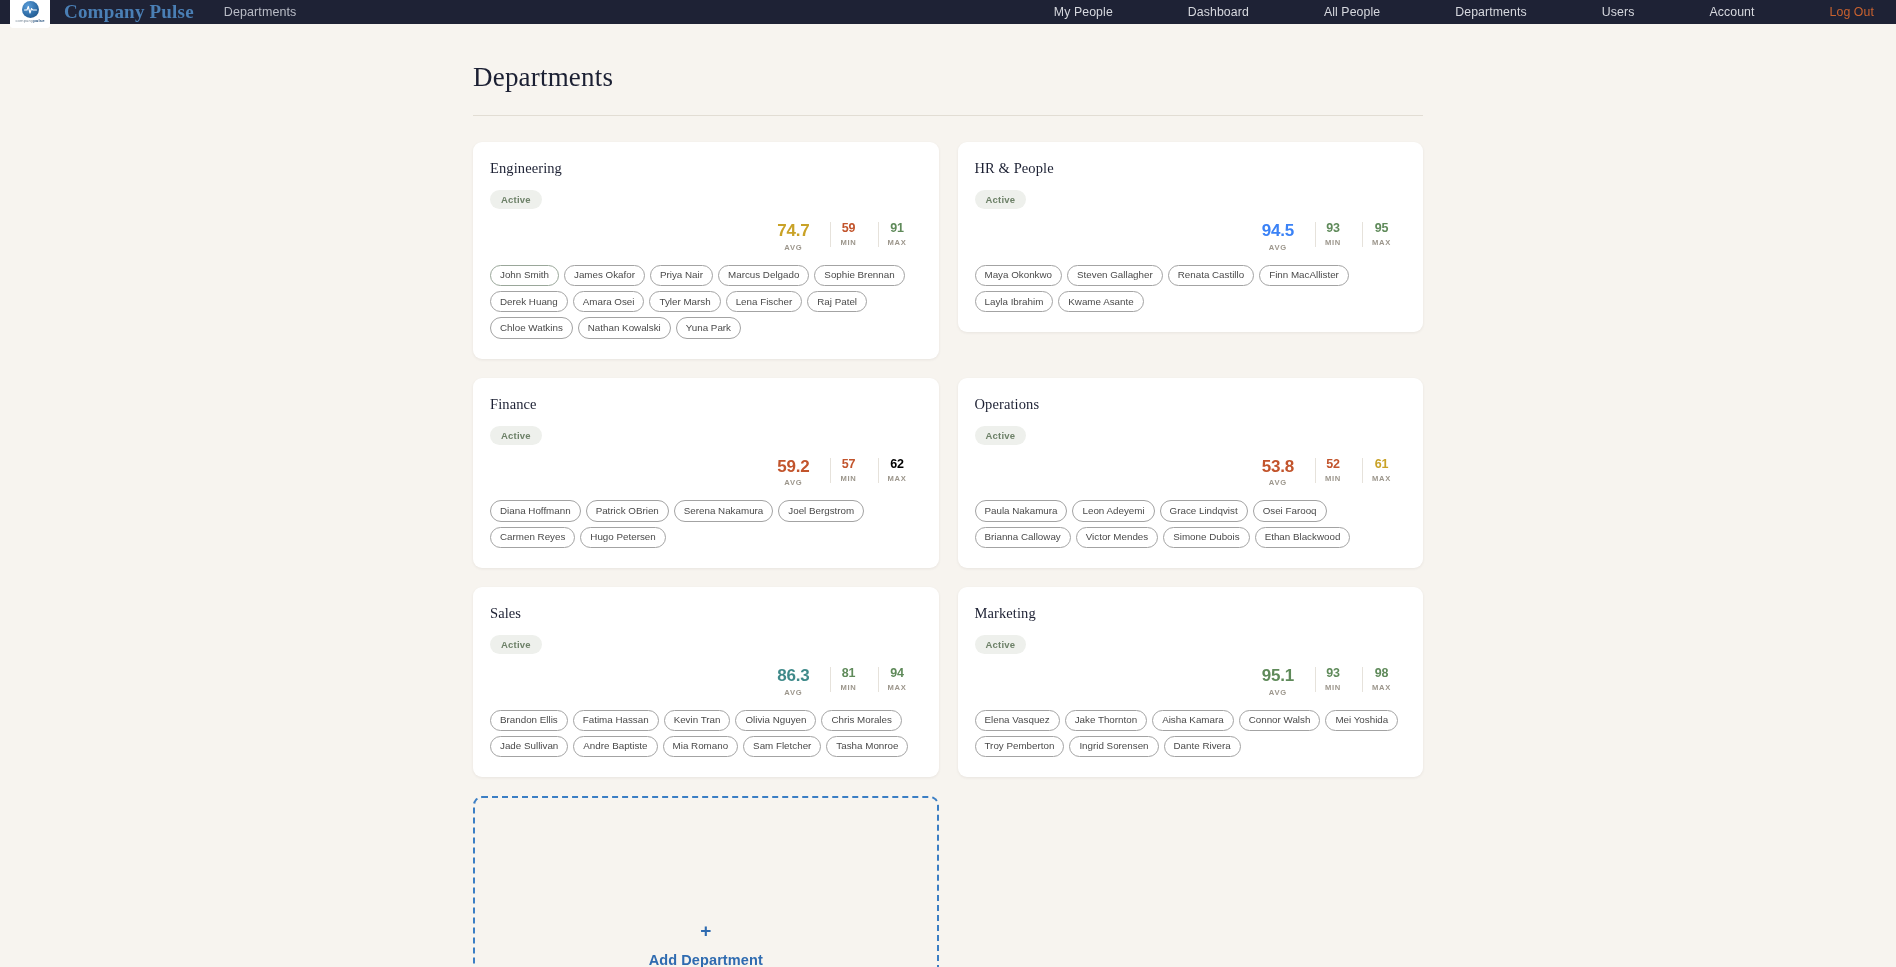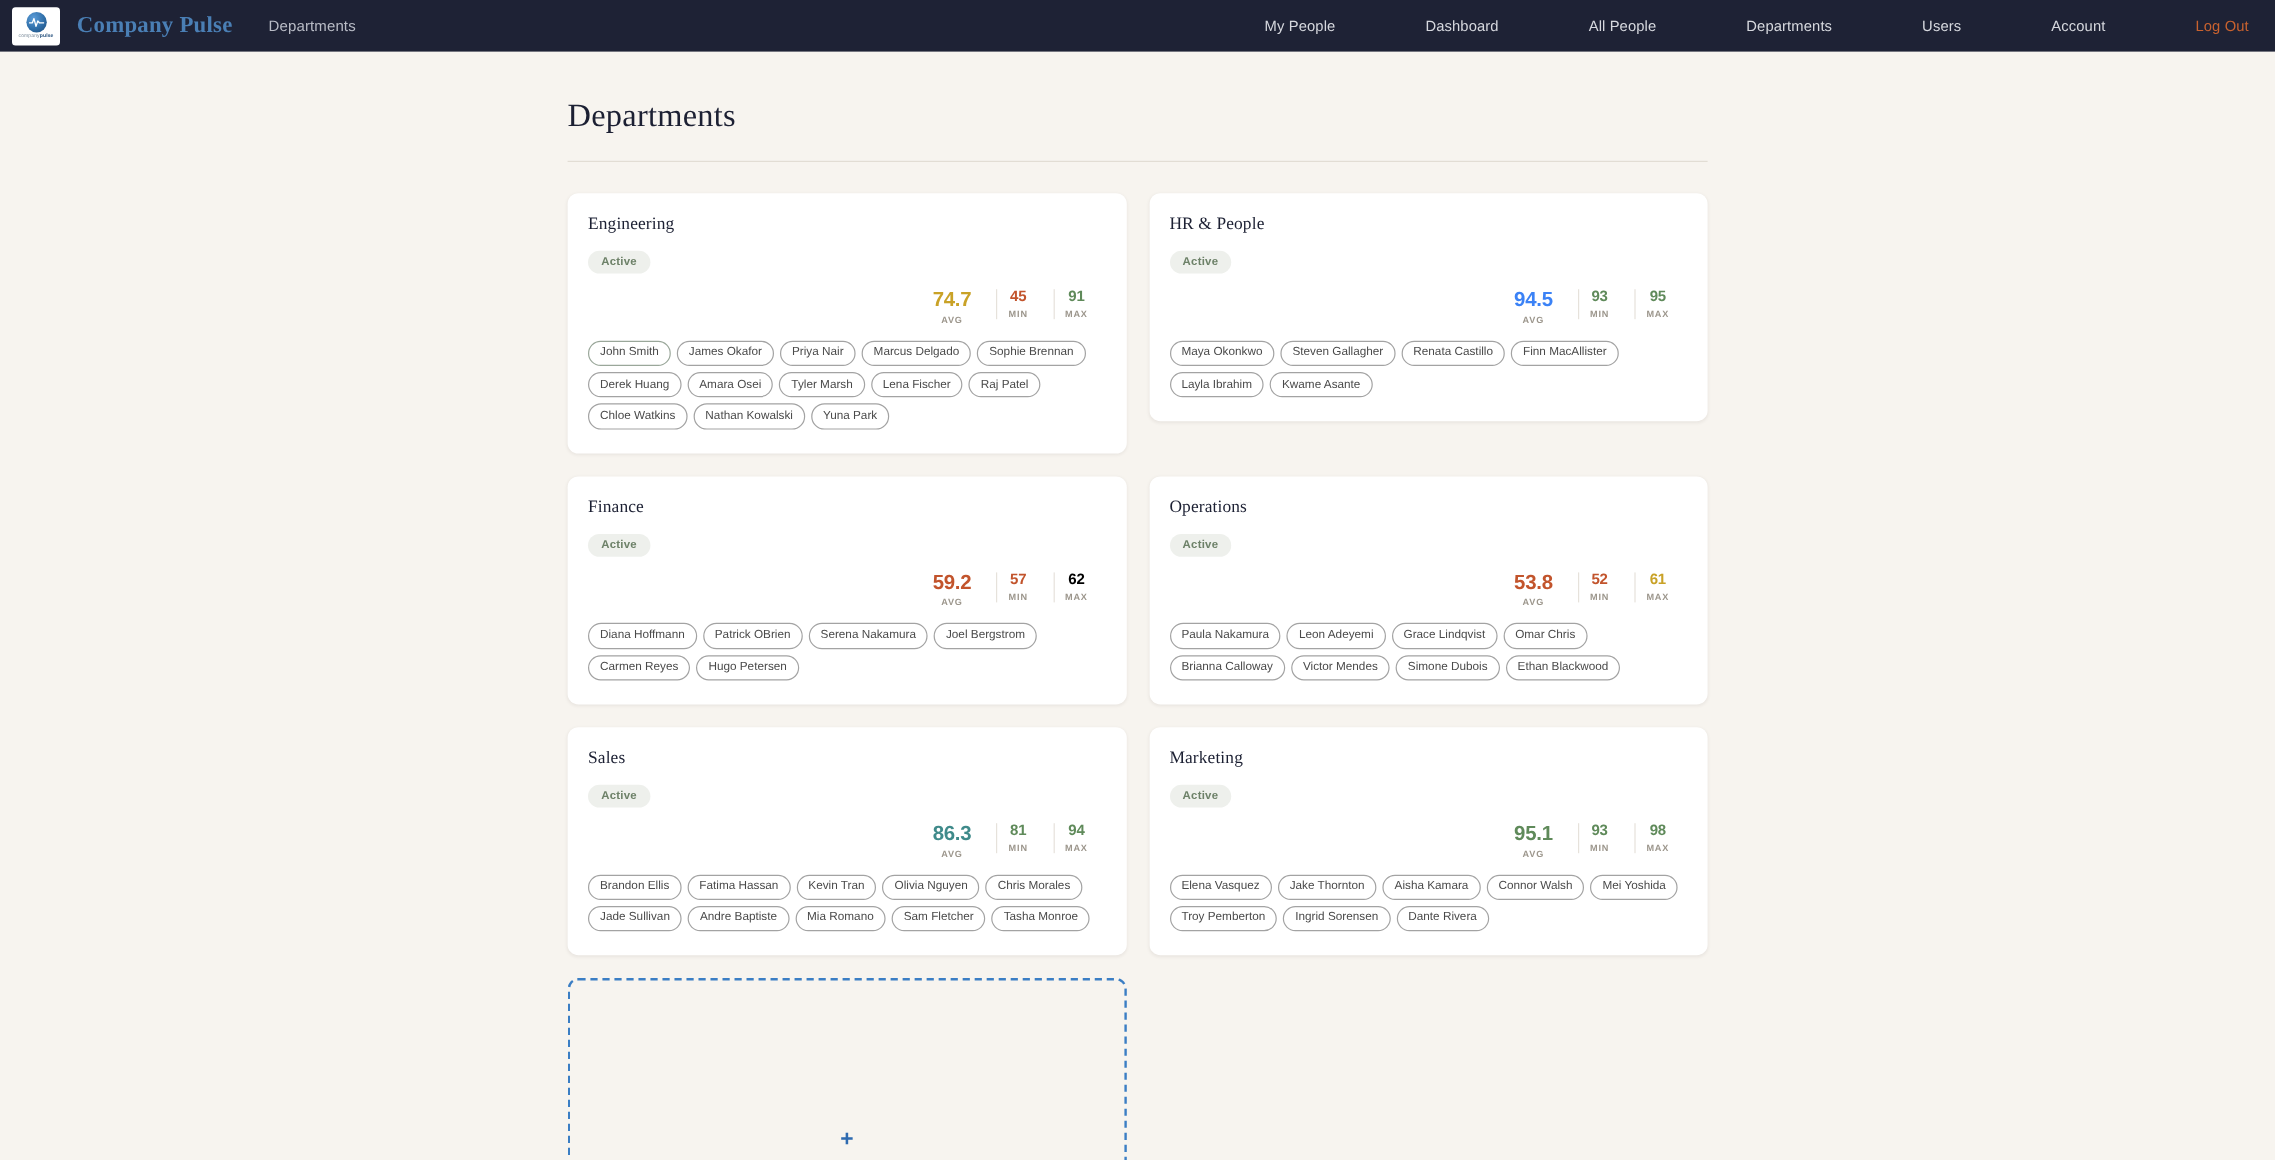--- a/index.html
+++ b/index.html
@@ -6,21 +6,21 @@
   html, body {
     width: 1896px;
     height: 967px;
     background: #F7F4EF;
     font-family: "Liberation Sans", sans-serif;
     overflow: hidden;
   }
 
   
   .navbar {
-    height: 43px;
+    height: 24px;
     background: #1E2235;
     display: flex;
     align-items: center;
     padding: 0 22px 0 10px;
     position: relative;
   }
   .brand-group { display: flex; align-items: center; gap: 14px; }
   .logo-box {
     width: 40px; height: 32px;
     background: #FFFFFF;
@@ -216,21 +216,21 @@
 <div class="page">
   <div class="page-inner">
     <div class="page-title">Departments</div>
     <div class="dept-grid">
         <div class="dept-card"><div class="dept-name">Engineering</div><div class="status-badge">Active</div><div class="stats-row">
             <div class="stat">
               <div class="stat-val" style="color: rgb(201, 162, 39);">74.7</div>
               <div class="stat-lbl">AVG</div>
             </div>
             <div class="stat minmax">
-              <div class="stat-val" style="color: rgb(194, 84, 44);">45</div>
+              <div class="stat-val" style="color: rgb(194, 84, 44);">59</div>
               <div class="stat-lbl">MIN</div>
             </div>
             <div class="stat minmax">
               <div class="stat-val" style="color: rgb(95, 138, 90);">91</div>
               <div class="stat-lbl">MAX</div>
             </div>
           </div><div class="chips">
             <span class="chip neutral">John Smith</span>
             <span class="chip">James Okafor</span>
             <span class="chip">Priya Nair</span>
@@ -297,21 +297,21 @@
               <div class="stat-lbl">MIN</div>
             </div>
             <div class="stat minmax">
               <div class="stat-val" style="color: rgb(201, 162, 39);">61</div>
               <div class="stat-lbl">MAX</div>
             </div>
           </div><div class="chips">
             <span class="chip">Paula Nakamura</span>
             <span class="chip">Leon Adeyemi</span>
             <span class="chip">Grace Lindqvist</span>
-            <span class="chip">Omar Chris</span>
+            <span class="chip">Osei Farooq</span>
             <span class="chip">Brianna Calloway</span>
             <span class="chip">Victor Mendes</span>
             <span class="chip">Simone Dubois</span>
             <span class="chip">Ethan Blackwood</span>
           </div></div>
         <div class="dept-card"><div class="dept-name">Sales</div><div class="status-badge">Active</div><div class="stats-row">
             <div class="stat">
               <div class="stat-val" style="color: rgb(63, 138, 138);">86.3</div>
               <div class="stat-lbl">AVG</div>
             </div>

